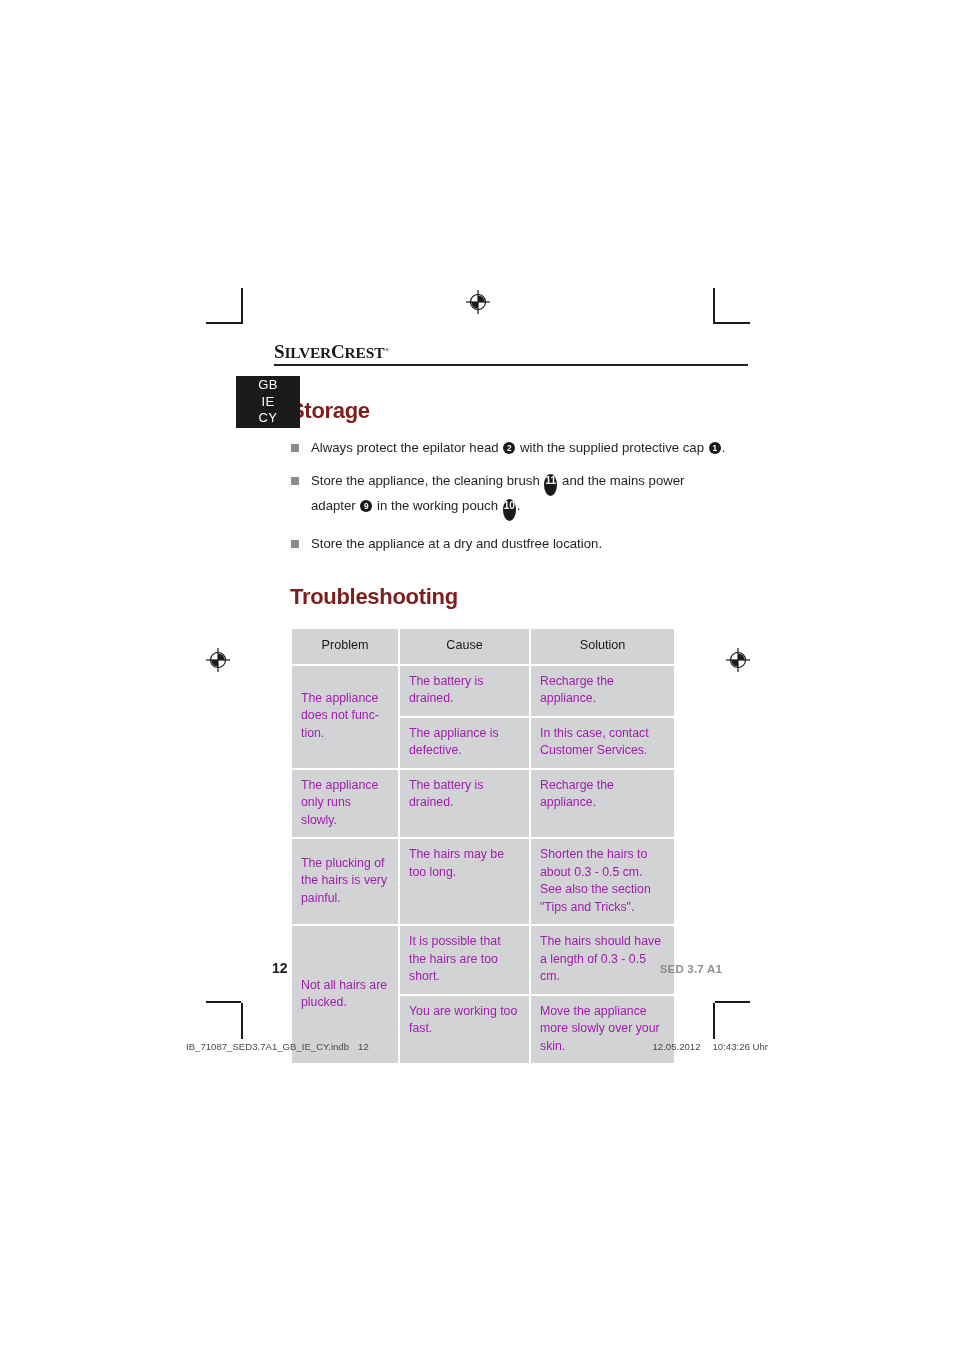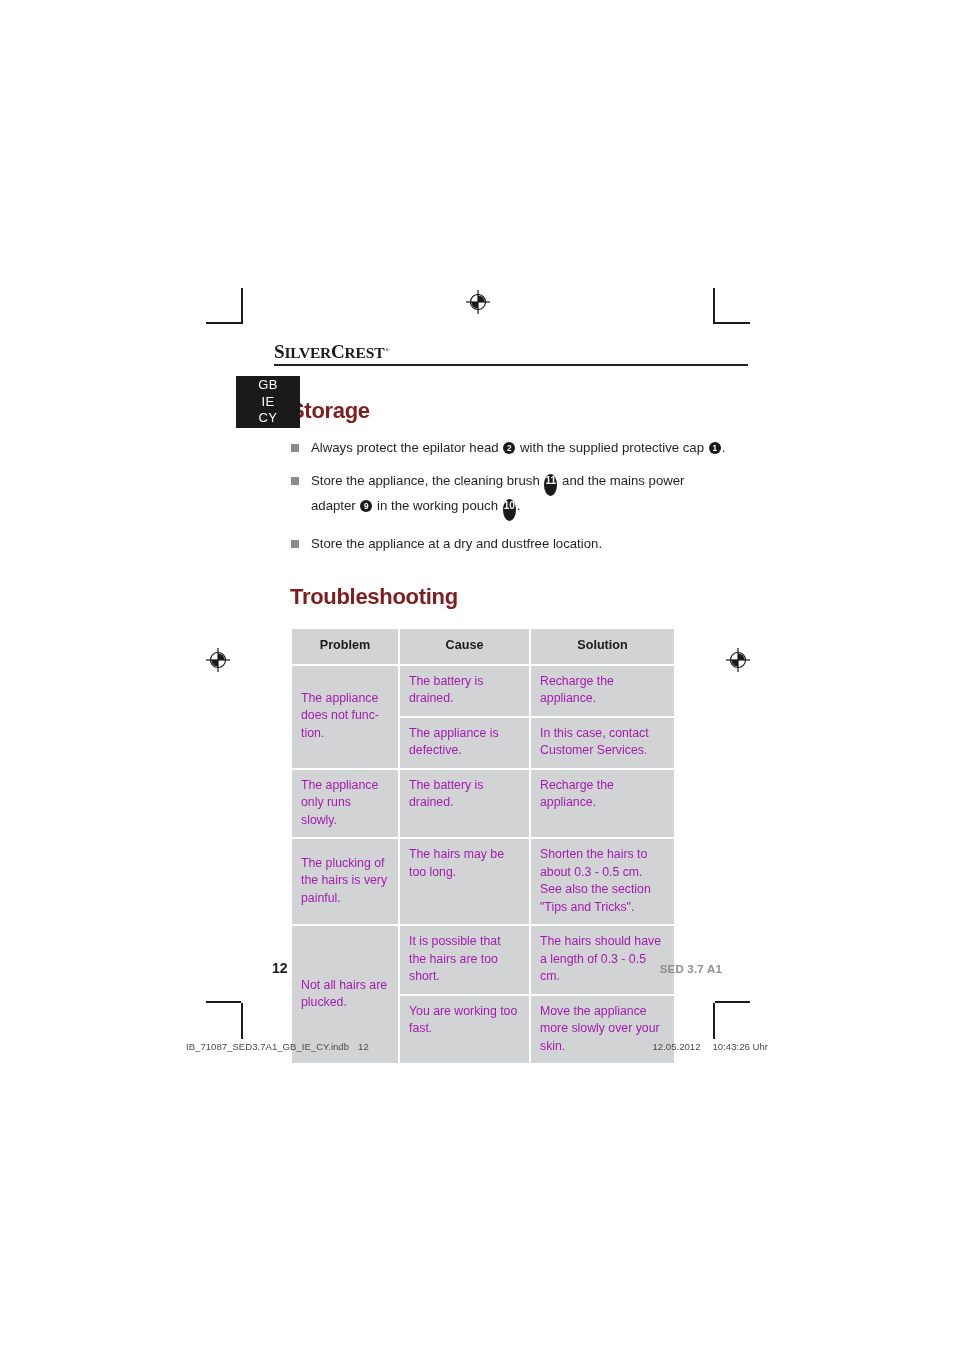--- a/index.html
+++ b/index.html
@@ -136,21 +136,21 @@
   table.ts th, table.ts td {
     background: #d2d3d5;
     color: #a21caf;
     font-size: 12.3px;
     line-height: 17.5px;
     padding: 7px 9px 8px 9px;
     vertical-align: top;
     font-weight: normal;
   }
   table.ts th {
-    font-weight: bold;
+    font-weight: normal;
     color: #1a1a1a;
     font-size: 12.6px;
     padding: 8px 6px 9px 6px;
     vertical-align: middle;
   }
   table.ts td.pcol { vertical-align: middle; }
   table.ts col.c1 { width: 106px; }
   table.ts col.c2 { width: 129px; }
   table.ts col.c3 { width: 143px; }
 

